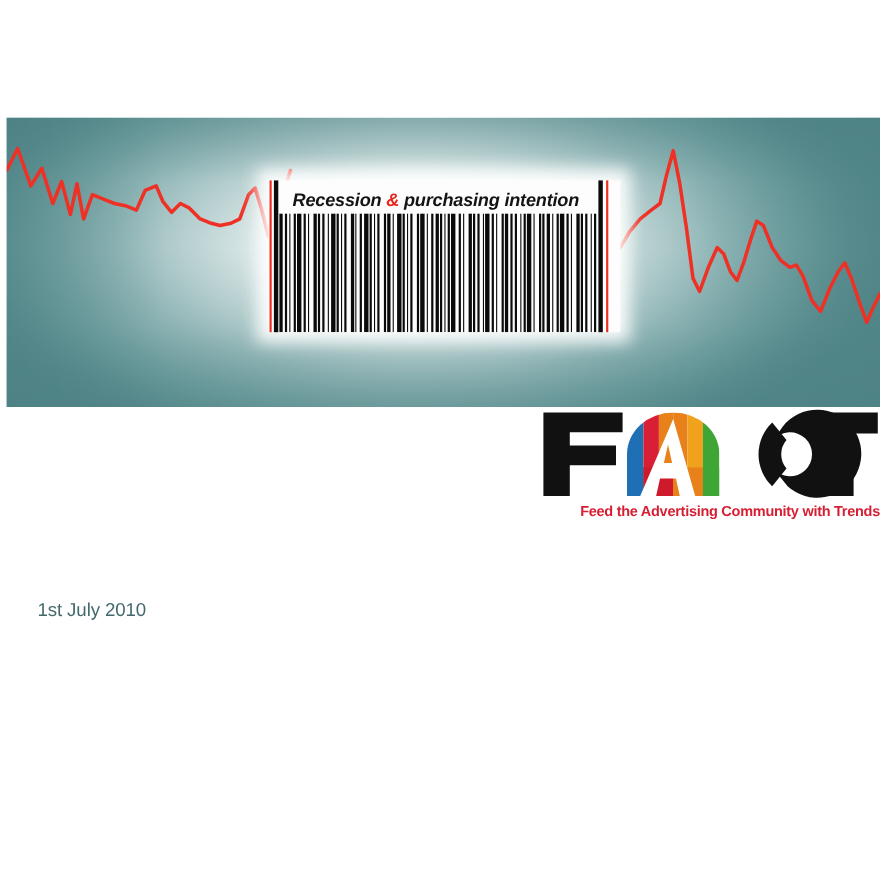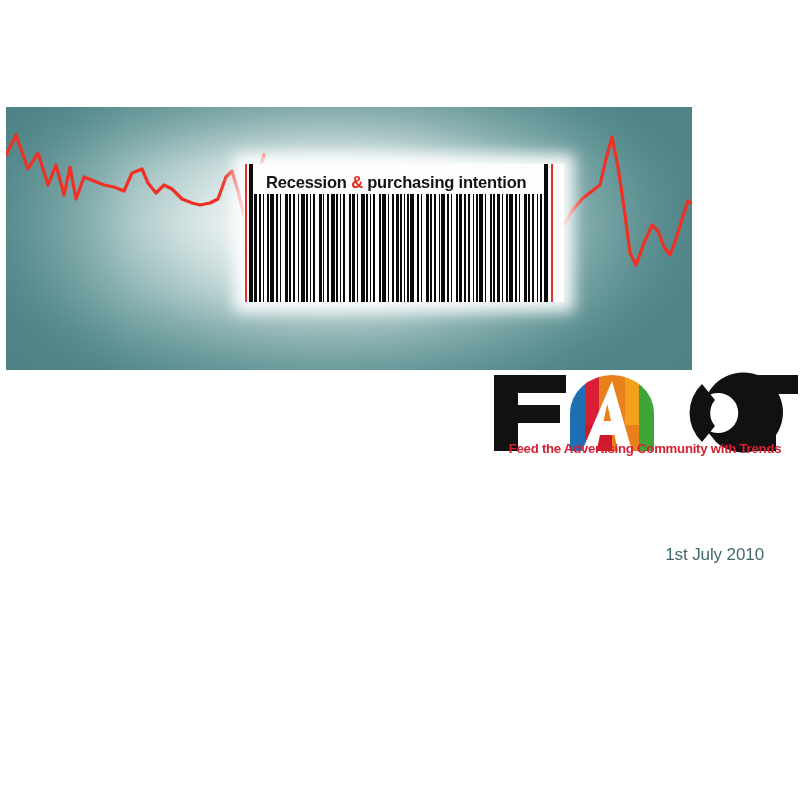--- a/index.html
+++ b/index.html
@@ -22,34 +22,35 @@
     width: 800px;
     height: 800px;
     background: #ffffff;
   }
 
   
   .hero {
     position: absolute;
     left: 6px;
     top: 107px;
-    width: 686px;
+    width: 794px;
     height: 263px;
     overflow: hidden;
     background:
       radial-gradient(ellipse 54% 78% at 47% 44%,
         #ffffff 0%,
         #fbfdfd 14%,
         #eef4f4 26%,
         #d8e6e6 38%,
         #b7d0d0 52%,
         #92b8b9 66%,
         #74a3a4 80%,
         #5d9193 92%,
         #568b8d 100%);
+    font-style: italic;
   }
   .hero-vignette {
     position: absolute;
     inset: 0;
     background:
       linear-gradient(to bottom,
         rgba(74,126,128,0.40) 0%,
         rgba(74,126,128,0.05) 22%,
         rgba(74,126,128,0.00) 45%,
         rgba(74,126,128,0.10) 72%,
@@ -139,24 +140,24 @@
   .logo-mark {
     position: absolute;
     left: 0;
     top: 0;
     width: 310px;
     height: 84px;
   }
   .logo-tagline {
     position: absolute;
     left: 0;
-    top: 68px;
+    top: 84px;
     width: 310px;
     height: 22px;
-    text-align: center;
+    text-align: right;
     font-family: "Liberation Sans", sans-serif;
     font-weight: bold;
     font-size: 13.2px;
     letter-spacing: -0.25px;
     color: #d61f33;
     line-height: 20px;
     white-space: nowrap;
   }
 
   
@@ -177,21 +178,20 @@
   }
   .slide-date {
     margin: 0;
     padding-top: 20px;
     font-family: "Liberation Sans", sans-serif;
     font-weight: normal;
     font-size: 17px;
     line-height: 22px;
     color: #44696d;
     letter-spacing: -0.1px;
-    text-align: right;
   }
 </style>
 </head>
 <body>
 
 <div class="slide">
 
   <div class="hero">
     <div class="hero-vignette"></div>
 

